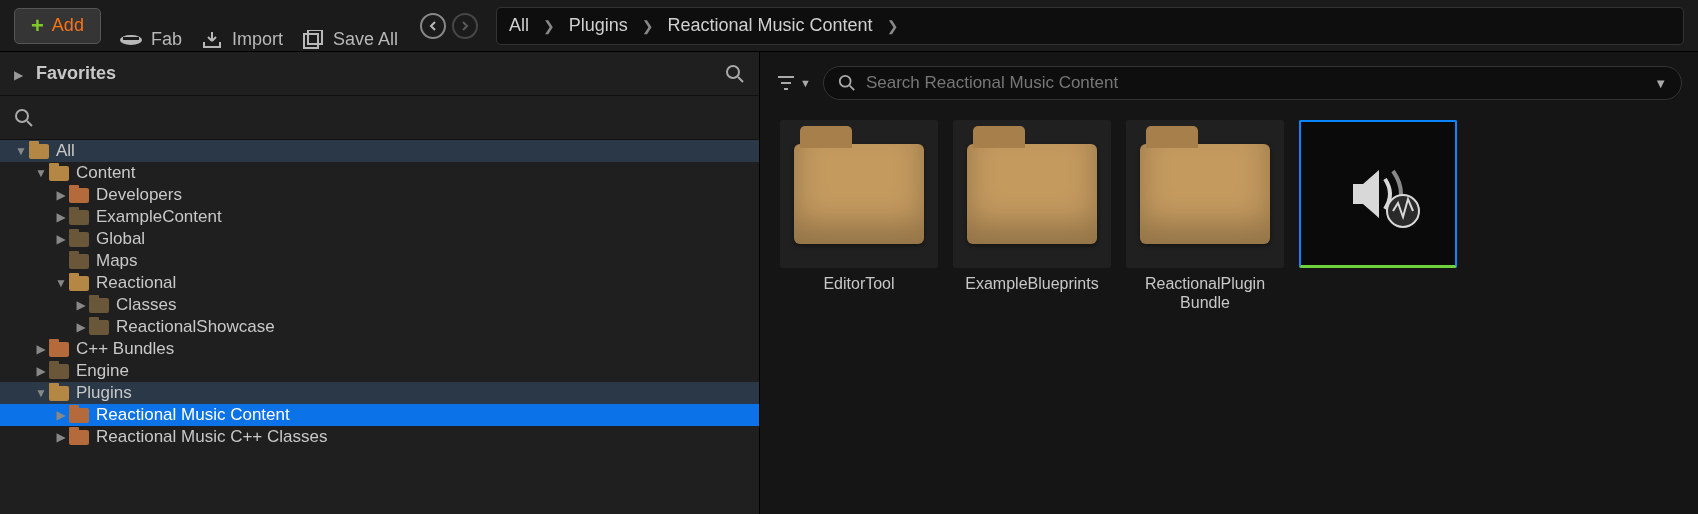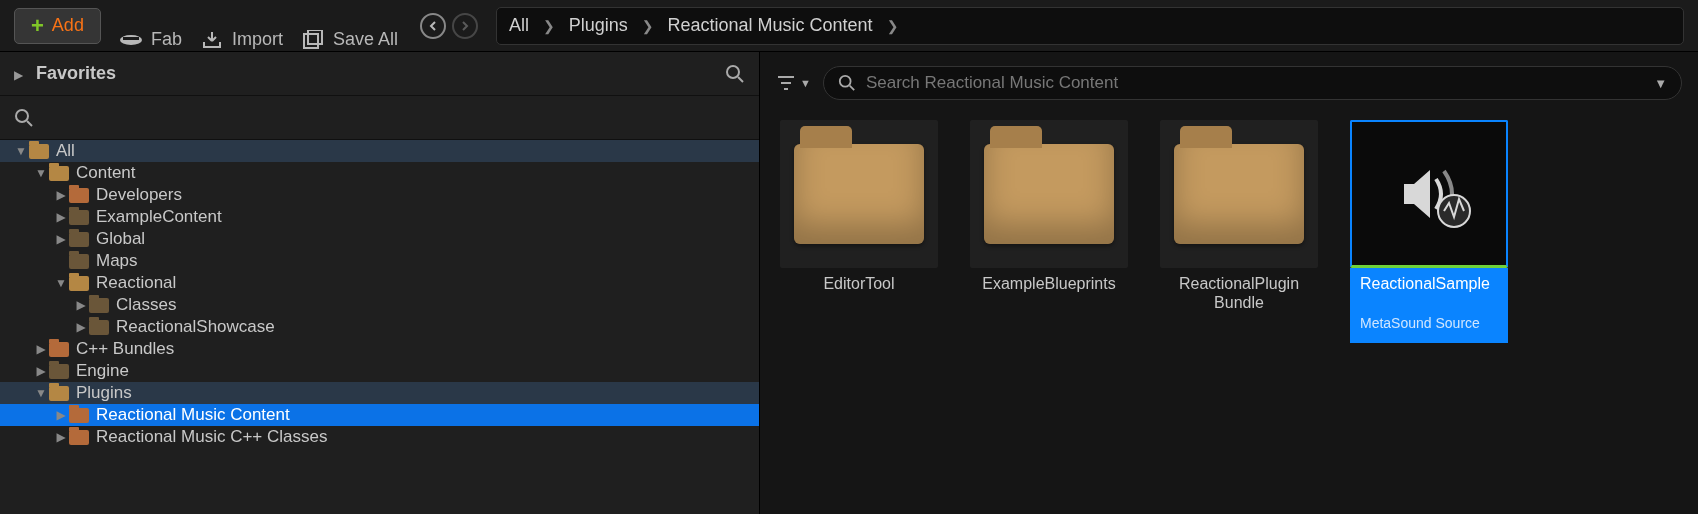--- a/index.html
+++ b/index.html
@@ -50,21 +50,21 @@
   
   .asset-pane { flex: 1; background: #151515; display: flex; flex-direction: column; }
   .asset-top { display: flex; align-items: center; gap: 12px; padding: 14px 16px 10px 16px; }
   .filter-ico { display: flex; align-items: center; gap: 4px; color: #aaa; cursor: pointer; }
   .searchbox { flex: 1; display: flex; align-items: center; background: #0e0e0e; border: 1px solid #333; border-radius: 20px; height: 34px; padding: 14px 14px; gap: 10px; }
   .searchbox input { flex: 1; background: transparent; border: none; outline: none; color: #c8c8c8; font-size: 17px; }
   .searchbox input::placeholder { color: #777; }
   .searchbox .mag { color: #aaa; font-size: 17px; }
   .searchbox .drop { color: #aaa; font-size: 13px; cursor: pointer; }
 
-  .grid { display: flex; gap: 32px; padding: 10px 20px; align-items: flex-start; }
+  .grid { display: flex; gap: 15px; padding: 10px 20px; align-items: flex-start; }
   .tile { width: 158px; display: flex; flex-direction: column; cursor: pointer; }
   .thumb { width: 158px; height: 148px; background: #202020; display: flex; align-items: center; justify-content: center; border-radius: 2px; }
   .thumb .big-folder { width: 130px; height: 100px; background: #c49a5f; border-radius: 6px; position: relative; box-shadow: inset 0 -20px 30px rgba(0,0,0,0.25), 0 2px 4px rgba(0,0,0,0.4); }
   .thumb .big-folder::before { content: ""; position: absolute; top: -18px; left: 6px; width: 52px; height: 22px; background: #a67f4b; border-radius: 5px 5px 0 0; }
   .tile .cap { text-align: center; color: #c8c8c8; font-size: 16px; padding: 6px 2px 0 2px; line-height: 1.2; min-height: 44px; }
 
   .tile.selected { }
   .tile.selected .thumb { background: #0a0a0a; border: 2px solid #0a84ff; border-bottom: 3px solid #6fd23a; box-sizing: border-box; }
   .tile.selected .cap-wrap { background: #0a84ff; color: #fff; padding: 6px 8px 10px 8px; border: 2px solid #0a84ff; border-top: none; }
   .tile.selected .cap { color: #fff; text-align: left; padding: 0; min-height: auto; }
@@ -309,22 +309,18 @@
           <div class="sound-ico" data-interactable="false">
             <svg width="80" height="70" viewBox="0 0 80 70">
               <path d="M10 25 h10 l16 -14 v48 l-16 -14 h-10 z" fill="#d8d8d8"></path>
               <path d="M42 20 q10 15 0 30" stroke="#d8d8d8" stroke-width="4" fill="none"></path>
               <path d="M50 12 q16 23 0 46" stroke="#888" stroke-width="4" fill="none"></path>
               <circle cx="60" cy="52" r="16" fill="#2a2a2a" stroke="#d8d8d8" stroke-width="2"></circle>
               <path d="M50 52 l5 -8 l5 14 l5 -18 l5 12" stroke="#d8d8d8" stroke-width="2" fill="none"></path>
             </svg>
           </div>
         </div>
-        <div class="cap-wrap" data-interactable="false">
-          <div class="cap" data-interactable="false">ReactionalSample</div>
-          <div class="sub" data-interactable="false">MetaSound Source</div>
-        </div>
       </div>
 
     </div>
   </div>
 
 </div>
 
 </body></html>

